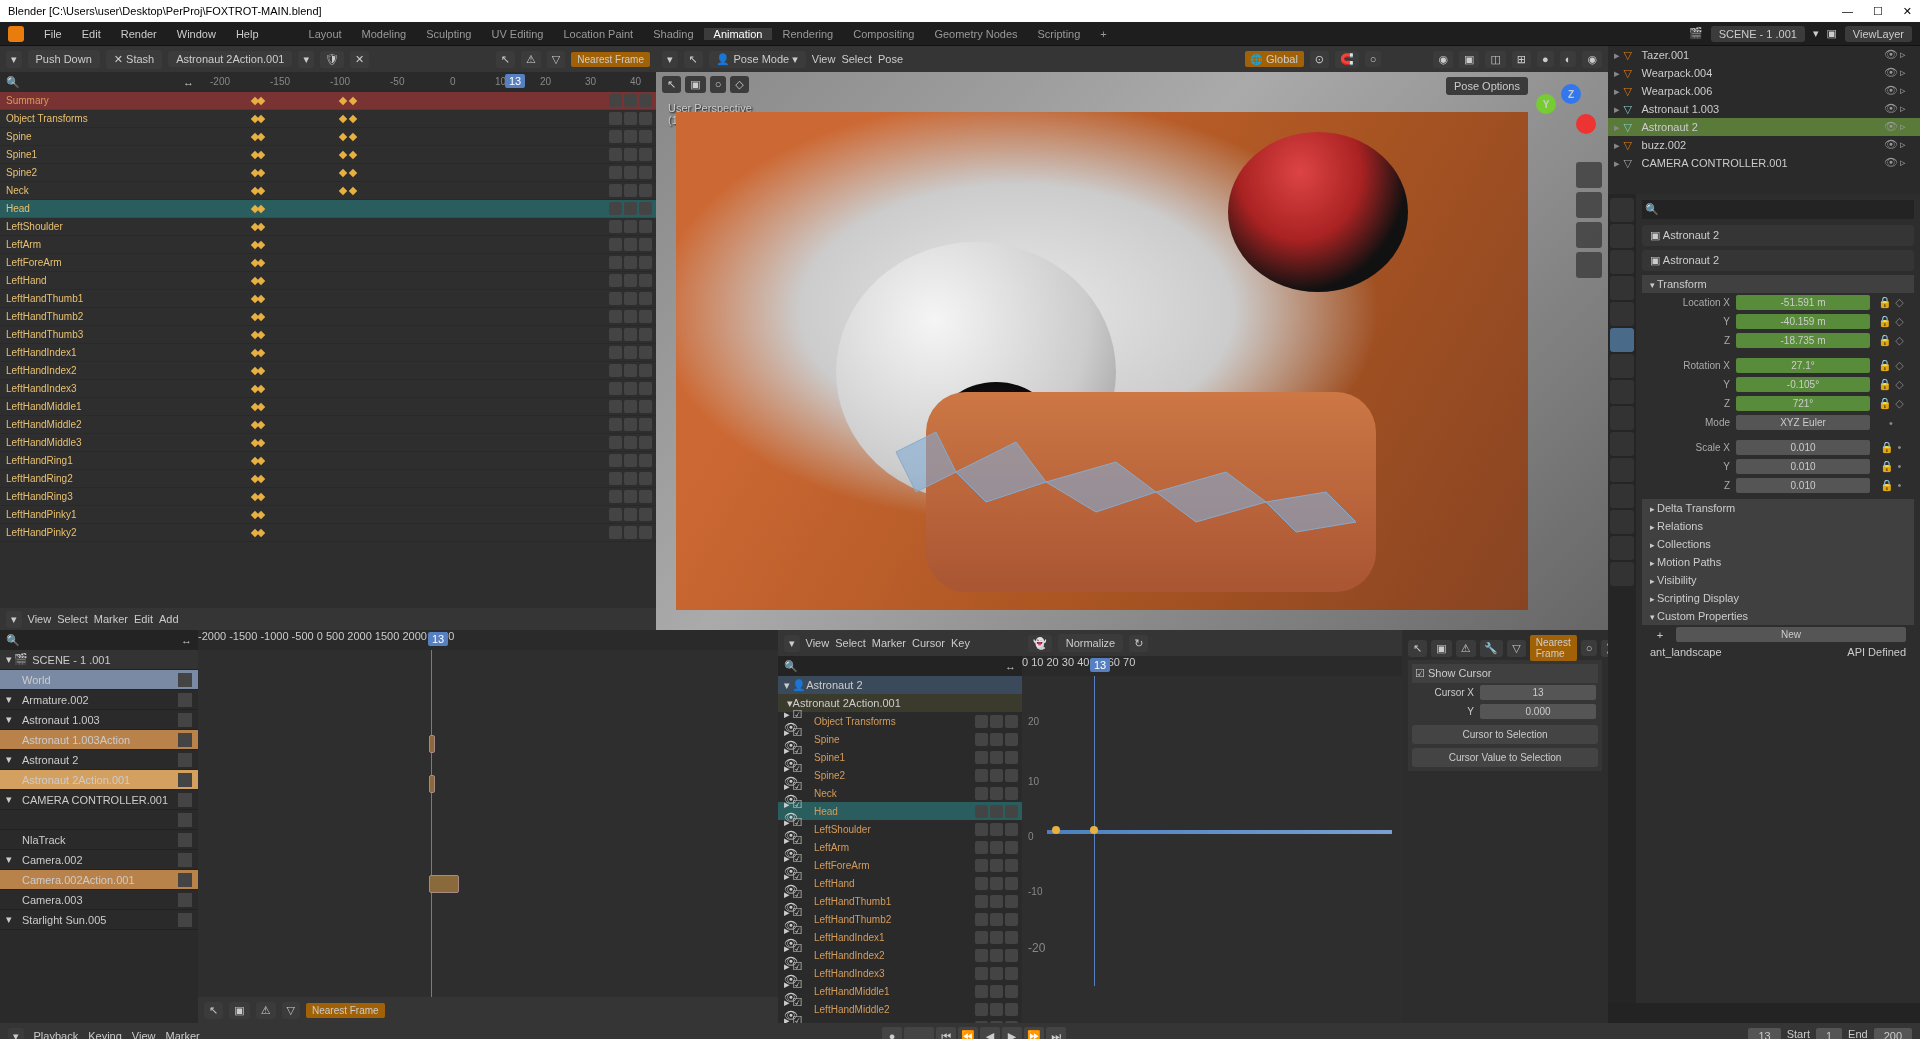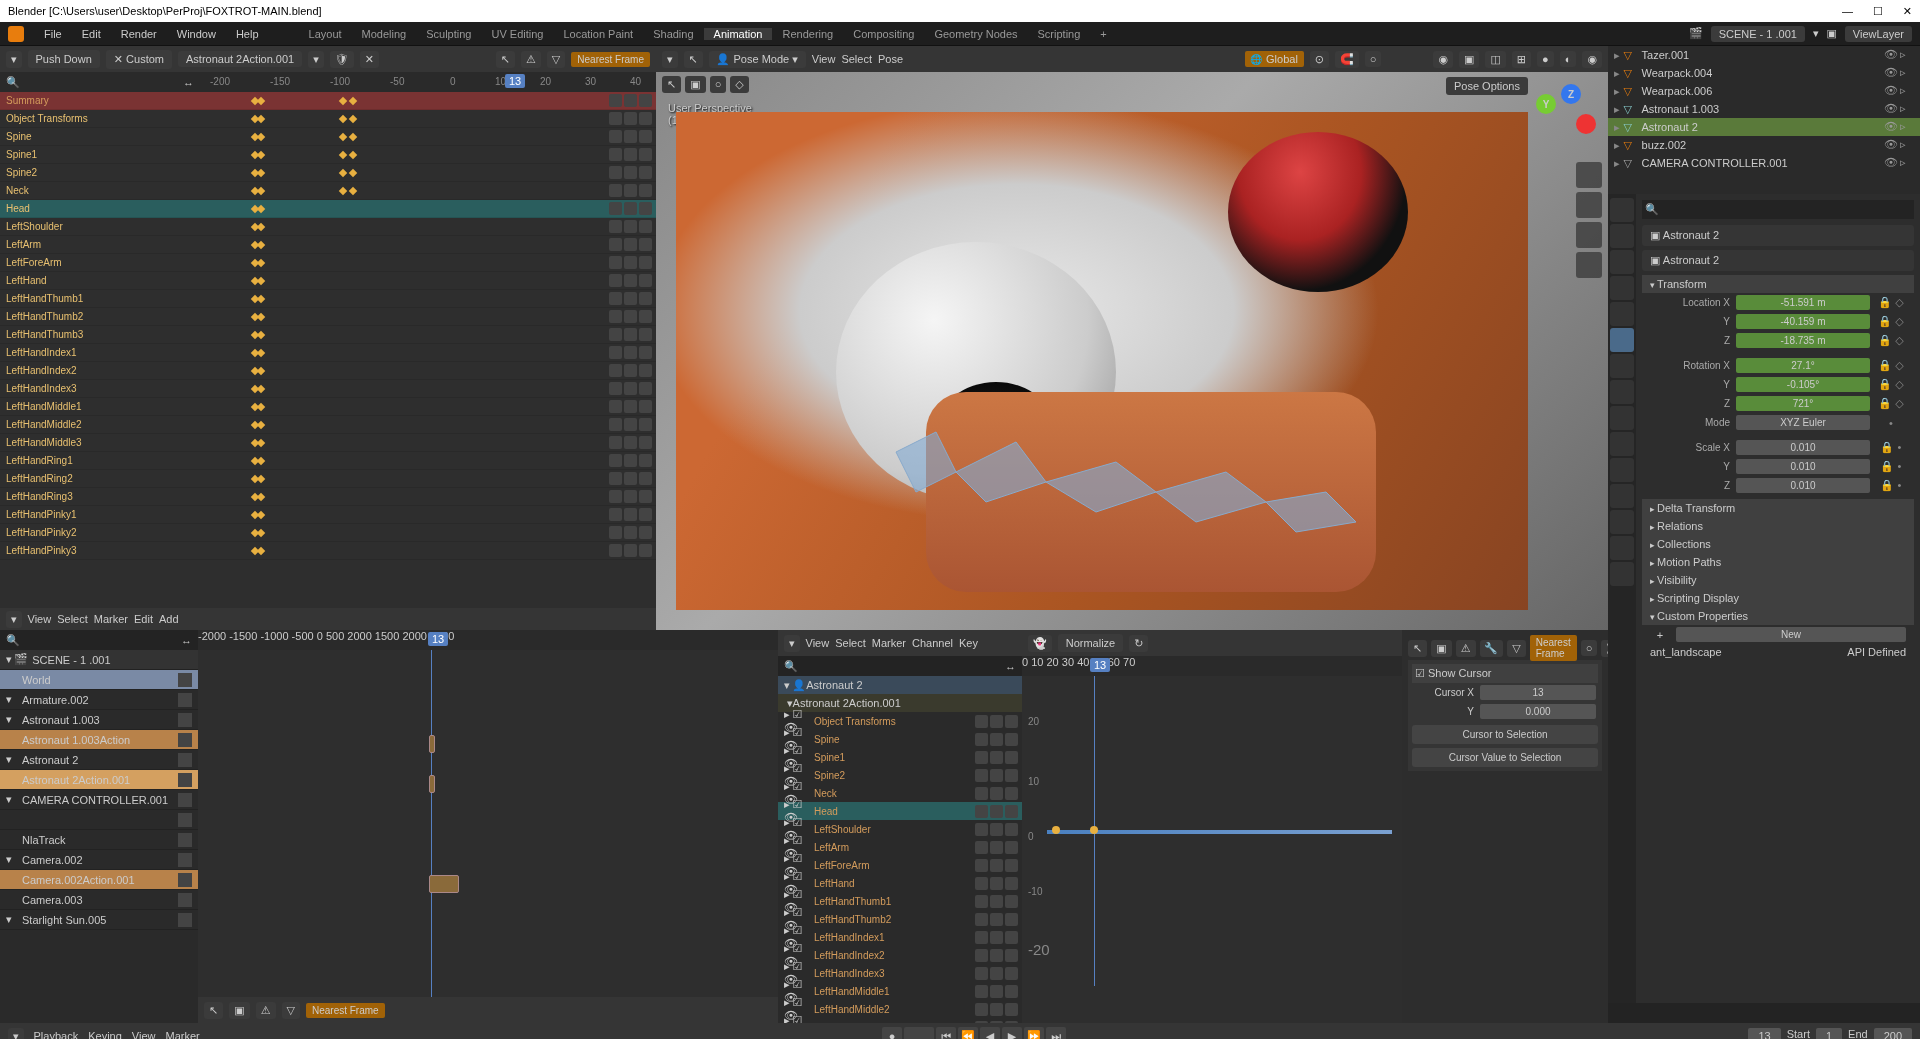--- a/index.html
+++ b/index.html
@@ -156,21 +156,21 @@
     <span class="sceneblock">ViewLayer</span>
   </div>
 </div>
 
 <div class="mainrow">
 
   <div class="dopesheet">
     <div class="ds-header">
       <span class="btn sm">▾</span>
       <span class="btn">Push Down</span>
-      <span class="btn">✕ <span>Custom</span></span>
+      <span class="btn">✕ <span>Stash</span></span>
       <span class="sceneblock">Astronaut 2Action.001</span>
       <span class="btn sm">▾</span>
       <span class="btn sm">🛡</span>
       <span class="btn sm">✕</span>
       <span style="flex:1"></span>
       <span class="btn sm">↖</span>
       <span class="btn sm">⚠</span>
       <span class="btn sm">▽</span>
       <span class="dropdown-sm">Nearest Frame</span>
     </div>
@@ -507,33 +507,20 @@
       <span></span>
     </div>
     <div class="keyframe-area">
       <div class="kf" style="left:52px"></div>
       <div class="kf" style="left:58px"></div>
 
     </div>
         </div>
         <div class="ds-row">
           <span class="name yellow">LeftHandPinky2</span>
-    <div class="icons">
-      <span></span>
-      <span></span>
-      <span></span>
-    </div>
-    <div class="keyframe-area">
-      <div class="kf" style="left:52px"></div>
-      <div class="kf" style="left:58px"></div>
-
-    </div>
-        </div>
-        <div class="ds-row">
-          <span class="name yellow">LeftHandPinky3</span>
     <div class="icons">
       <span></span>
       <span></span>
       <span></span>
     </div>
     <div class="keyframe-area">
       <div class="kf" style="left:52px"></div>
       <div class="kf" style="left:58px"></div>
 
     </div>
@@ -886,21 +873,21 @@
       <span class="dropdown-sm">Nearest Frame</span>
     </div>
   </div>
 
   <div class="graph" style="width:244px">
     <div class="graph-header">
       <span class="btn sm">▾</span>
       <span class="mitem">View</span>
       <span class="mitem">Select</span>
       <span class="mitem">Marker</span>
-      <span class="mitem">Channel</span>
+      <span class="mitem">Cursor</span>
       <span class="mitem">Key</span>
     </div>
     <div class="graph-search" style="display:flex;align-items:center;padding:0 6px">
       <span>🔍</span>
       <input style="background: transparent; border: none; outline: none; flex: 1 1 0%;">
       <span>↔</span>
     </div>
     <div class="graph-channels" id="graph-channels">
         <div class="gr-row arm">▾ 👤 <span>Astronaut 2</span></div>
         <div class="gr-row act">&nbsp;▾ <span>Astronaut 2Action.001</span></div>
@@ -1084,21 +1071,21 @@
       <span class="tick" style="left:210px">40</span>
       <span class="tick" style="left:255px">50</span>
       <span class="tick" style="left:300px">60</span>
       <span class="tick" style="left:345px">70</span>
     </div>
     <div style="position:relative;height:310px">
       <span style="position:absolute;left:6px;top:40px;font-size:10px;color:#888">20</span>
       <span style="position:absolute;left:6px;top:100px;font-size:10px;color:#888">10</span>
       <span style="position:absolute;left:6px;top:155px;font-size:10px;color:#888">0</span>
       <span style="position:absolute;left:6px;top:210px;font-size:10px;color:#888">-10</span>
-      <span style="position:absolute;left:6px;top:265px;font-size:15px;color:#888">-20</span>
+      <span style="position:absolute;left:6px;top:265px;font-size:12px;color:#888">-20</span>
       <div style="position:absolute;left:72px;top:0;bottom:0;width:1px;background:#5680c2"></div>
       <div style="position:absolute;left:25px;right:10px;top:154px;height:4px;background:linear-gradient(90deg,#4a80c0,#7aa0d0)"></div>
       <div style="position:absolute;left:30px;top:150px;width:8px;height:8px;background:#e8b040;border-radius:50%"></div>
       <div style="position:absolute;left:68px;top:150px;width:8px;height:8px;background:#e8b040;border-radius:50%"></div>
     </div>
   </div>
 
   <div class="side-panel" style="width:206px">
     <div style="height:24px;display:flex;gap:4px;align-items:center">
       <span class="btn sm">↖</span>

